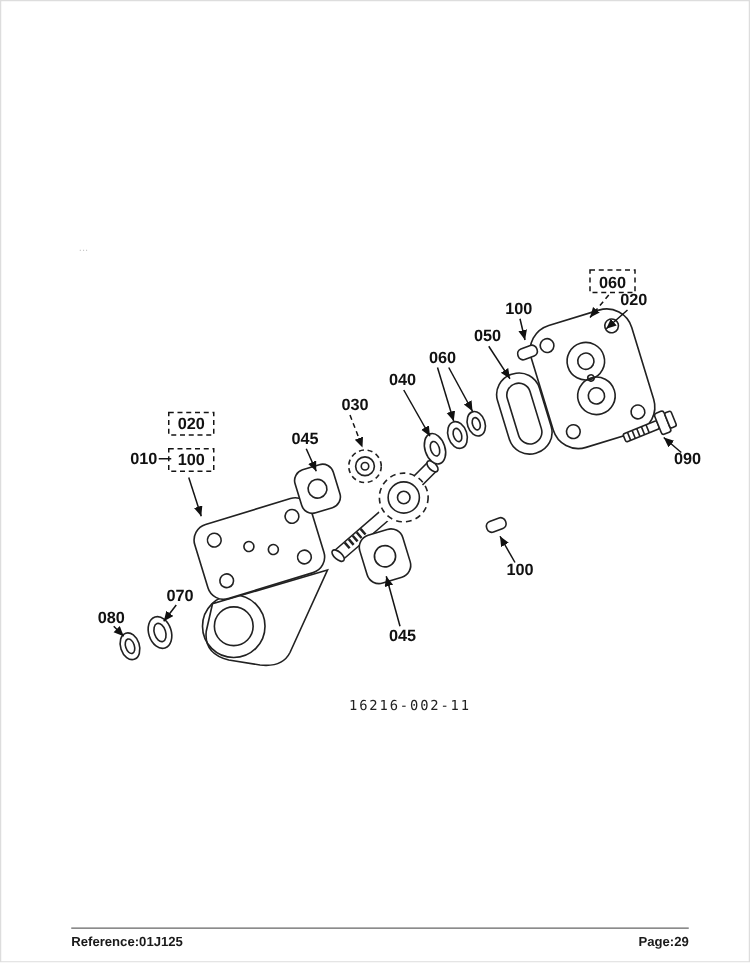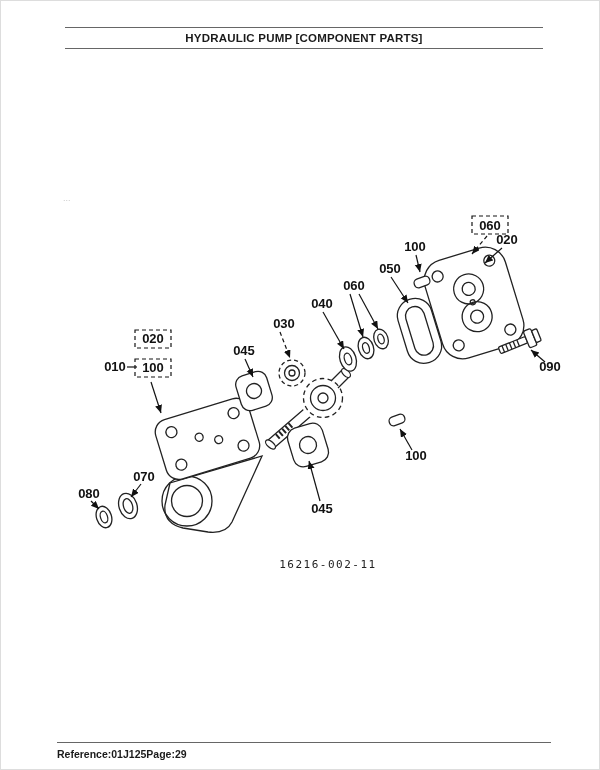--- a/index.html
+++ b/index.html
@@ -2,38 +2,35 @@
 <html><head>
 <meta charset="utf-8">
 <style>
   html,body{margin:0;padding:0;background:#ffffff;}
   .page{position:relative;width:600px;height:770px;background:#fff;border:1px solid #ddd;
         box-sizing:border-box;font-family:"Liberation Sans",sans-serif;color:#1a1a1a;overflow:hidden;}
   .header{position:absolute;top:26px;left:64px;right:56px;border-top:1.5px solid #666;
           border-bottom:1.5px solid #666;text-align:center;font-weight:bold;font-size:11.5px;
           letter-spacing:.2px;padding:4px 0 4px;}
   .footer{position:absolute;bottom:9px;left:56px;right:48px;border-top:1.5px solid #666;
-          display:flex;font-weight:bold;font-size:10.5px;padding-top:5px;}
+          display:flex;justify-content:space-between;font-weight:bold;font-size:10.5px;padding-top:5px;}
   .artifact{position:absolute;top:192px;left:62px;color:#c9c9c9;font-size:9px;}
   svg.diagram{position:absolute;left:0;top:0;}
   .callout{font-family:"Liberation Sans",sans-serif;font-size:13px;font-weight:bold;fill:#111;}
   .figcode{font-family:"DejaVu Sans Mono",monospace;font-size:11px;letter-spacing:1.5px;fill:#222;}
   .ln{stroke:#141414;stroke-width:1.2;fill:none;}
   .dash{stroke-dasharray:4 3;}
   .part{stroke:#222;stroke-width:1.3;fill:#fff;}
   .pn{stroke:#222;stroke-width:1.3;fill:none;}
 </style>
 </head>
 <body>
 
 <div class="page">
 
-  <div class="header">
-    <span>HYDRAULIC PUMP [COMPONENT PARTS]</span>
-  </div>
 
   <div class="artifact">...</div>
 
   <svg class="diagram" width="600" height="770" viewBox="0 0 600 770">
     <defs>
       <marker id="arw" markerWidth="10" markerHeight="10" refX="8" refY="3.5" orient="auto" markerUnits="userSpaceOnUse">
         <path d="M0,0 L8,3.5 L0,7 Z" fill="#111"></path>
       </marker>
     </defs>
 

